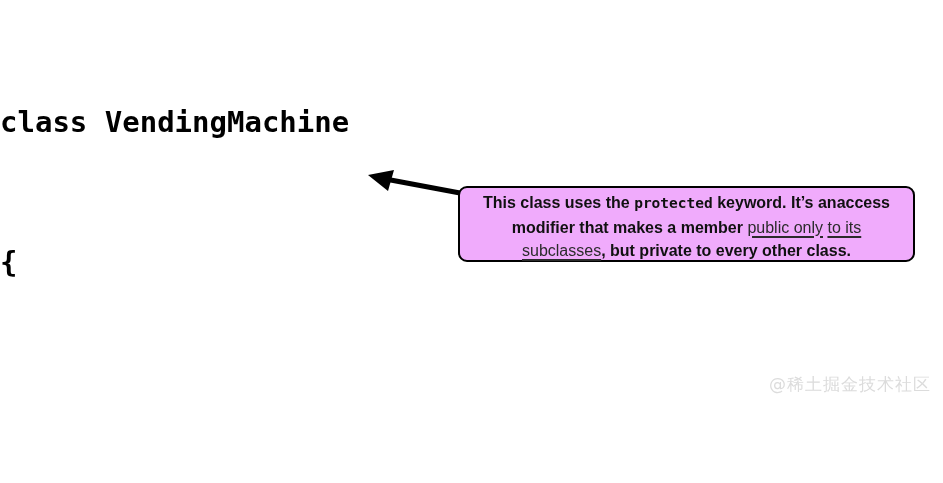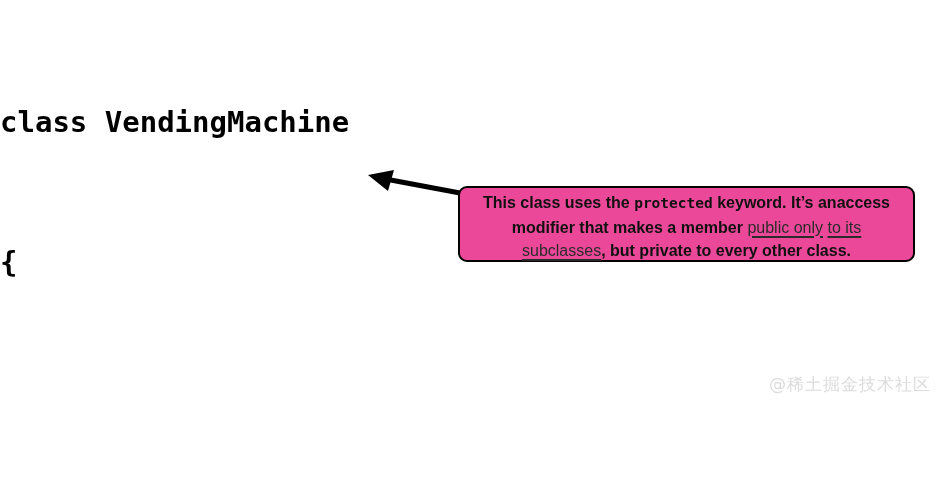--- a/index.html
+++ b/index.html
@@ -38,21 +38,21 @@
   
   .callout {
     position: absolute;
     left: 458px;
     top: 186px;
     width: 457px;
     height: 76px;
     box-sizing: border-box;
     border: 2.5px solid #000000;
     border-radius: 9px;
-    background: #ec4899;
+    background: #f0abfc;
     font-family: "Liberation Sans", sans-serif;
     font-size: 16px;
     font-weight: bold;
     line-height: 23.5px;
     color: #111111;
     text-align: center;
     padding: 3px 8px 0 8px;
   }
   .callout-text {
     display: block;

